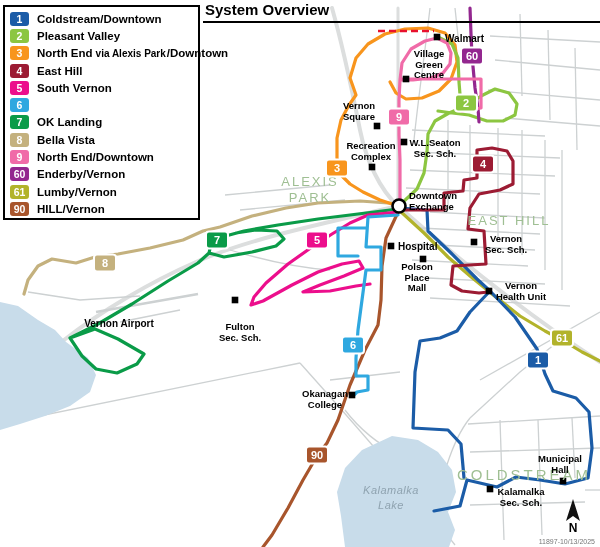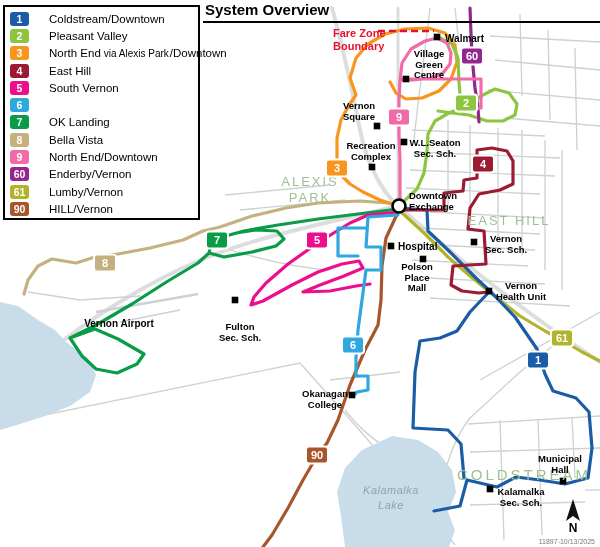--- a/index.html
+++ b/index.html
@@ -6,21 +6,21 @@
   .stage{position:relative;width:600px;height:547px;background:#fff;overflow:hidden;
          font-family:"Liberation Sans",sans-serif;border-bottom:2px solid #8a8f90;}
   svg{position:absolute;left:0;top:0;}
   .title{position:absolute;left:205px;top:1px;font-size:15px;font-weight:bold;color:#000;z-index:6;}
   .title-rule{position:absolute;left:203px;top:21px;width:397px;height:2px;background:#000;z-index:6;}
   .legend{position:absolute;left:3px;top:5px;width:197px;height:215px;background:#fff;border:2px solid #000;
           box-sizing:border-box;z-index:7;padding:3px 0 0 5px;}
   .legend-row{display:flex;align-items:center;height:17.3px;}
   .badge{width:19px;height:14px;border-radius:3px;color:#fff;font-weight:bold;font-size:10.5px;
          display:flex;align-items:center;justify-content:center;flex:0 0 auto;}
-  .legend-label{font-size:11.5px;font-weight:normal;color:#000;white-space:nowrap;margin-left:20px;}
+  .legend-label{font-size:11.5px;font-weight:bold;color:#000;white-space:nowrap;margin-left:8px;}
   .legend-label .via{font-size:10px;margin:0 1px 0 3px;}
   .map-badge{position:absolute;min-width:16px;height:13px;padding:1px 2px;border:2px solid #fff;border-radius:4px;
              color:#fff;font-weight:bold;font-size:11px;line-height:13px;text-align:center;
              transform:translate(-50%,-50%);z-index:4;}
   .poi{position:absolute;transform:translate(-50%,0);font-size:9.5px;font-weight:bold;
        color:#000;text-align:center;line-height:1.12;white-space:nowrap;z-index:3;}
   .poi.left{transform:none;text-align:left;}
   .area{position:absolute;transform:translate(-50%,-50%);font-weight:normal;letter-spacing:2px;
         font-size:13px;text-align:center;white-space:nowrap;z-index:2;line-height:1.25;}
   .area.big{font-size:15px;letter-spacing:3px;}
@@ -179,24 +179,20 @@
     <div class="legend-row">
       <div class="badge" style="background: rgb(178, 179, 43);">61</div>
       <div class="legend-label"><span>Lumby/Vernon</span></div>
     </div>
     <div class="legend-row">
       <div class="badge" style="background: rgb(168, 85, 44);">90</div>
       <div class="legend-label"><span>HILL/Vernon</span></div>
     </div>
   </div>
 
-  <div class="fare" style="color: rgb(232, 17, 45);">
-    <div>Fare Zone</div>
-    <div>Boundary</div>
-  </div>
 
   <div class="map-badge" style="left: 337px; top: 168px; background: rgb(248, 149, 29);">3</div>
   <div class="map-badge" style="left: 399px; top: 117px; background: rgb(240, 107, 168);">9</div>
   <div class="map-badge" style="left: 466px; top: 103px; background: rgb(140, 198, 65);">2</div>
   <div class="map-badge" style="left: 472px; top: 56px; background: rgb(147, 39, 143);">60</div>
   <div class="map-badge" style="left: 483px; top: 164px; background: rgb(156, 27, 51);">4</div>
   <div class="map-badge" style="left: 317px; top: 240px; background: rgb(236, 14, 140);">5</div>
   <div class="map-badge" style="left: 217px; top: 240px; background: rgb(10, 155, 72);">7</div>
   <div class="map-badge" style="left: 105px; top: 263px; background: rgb(196, 177, 126);">8</div>
   <div class="map-badge" style="left: 353px; top: 345px; background: rgb(47, 168, 224);">6</div>

